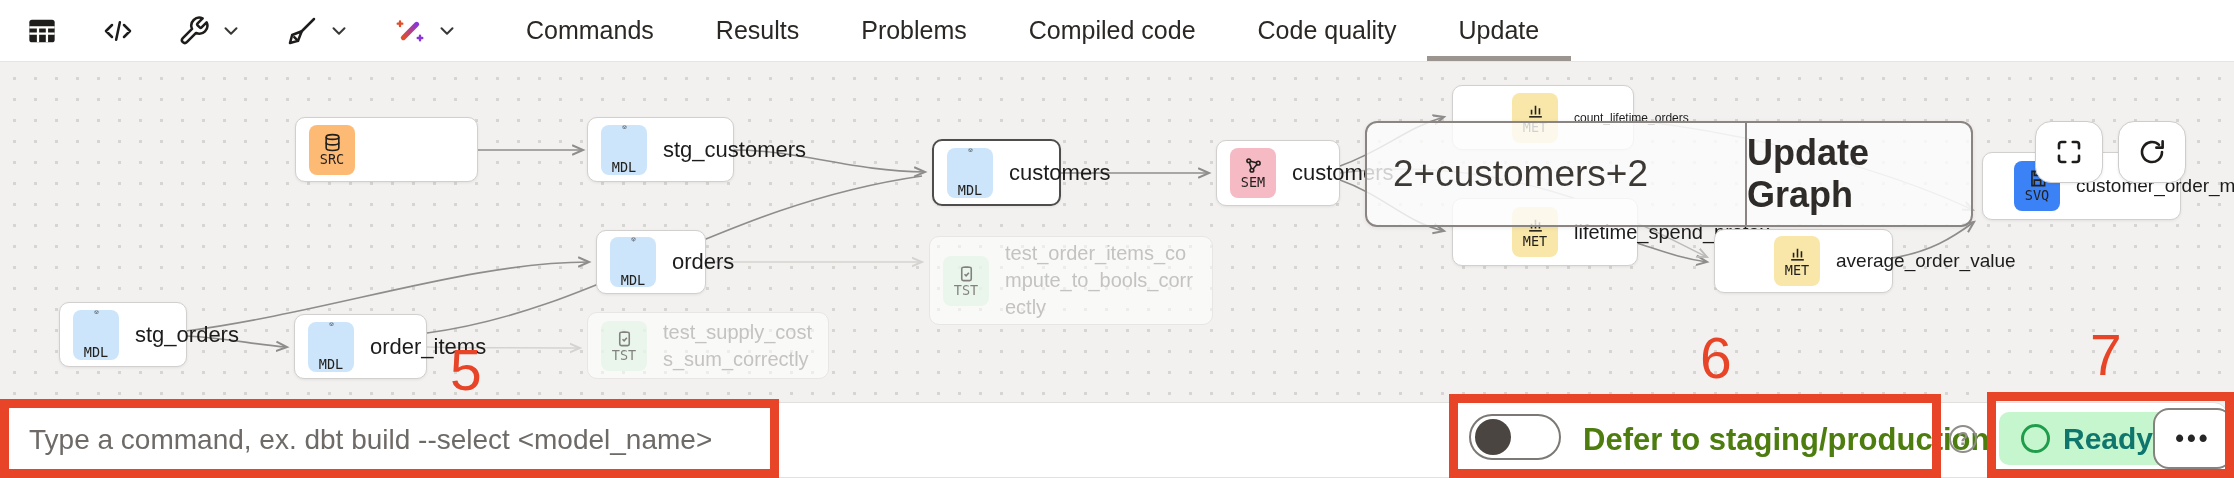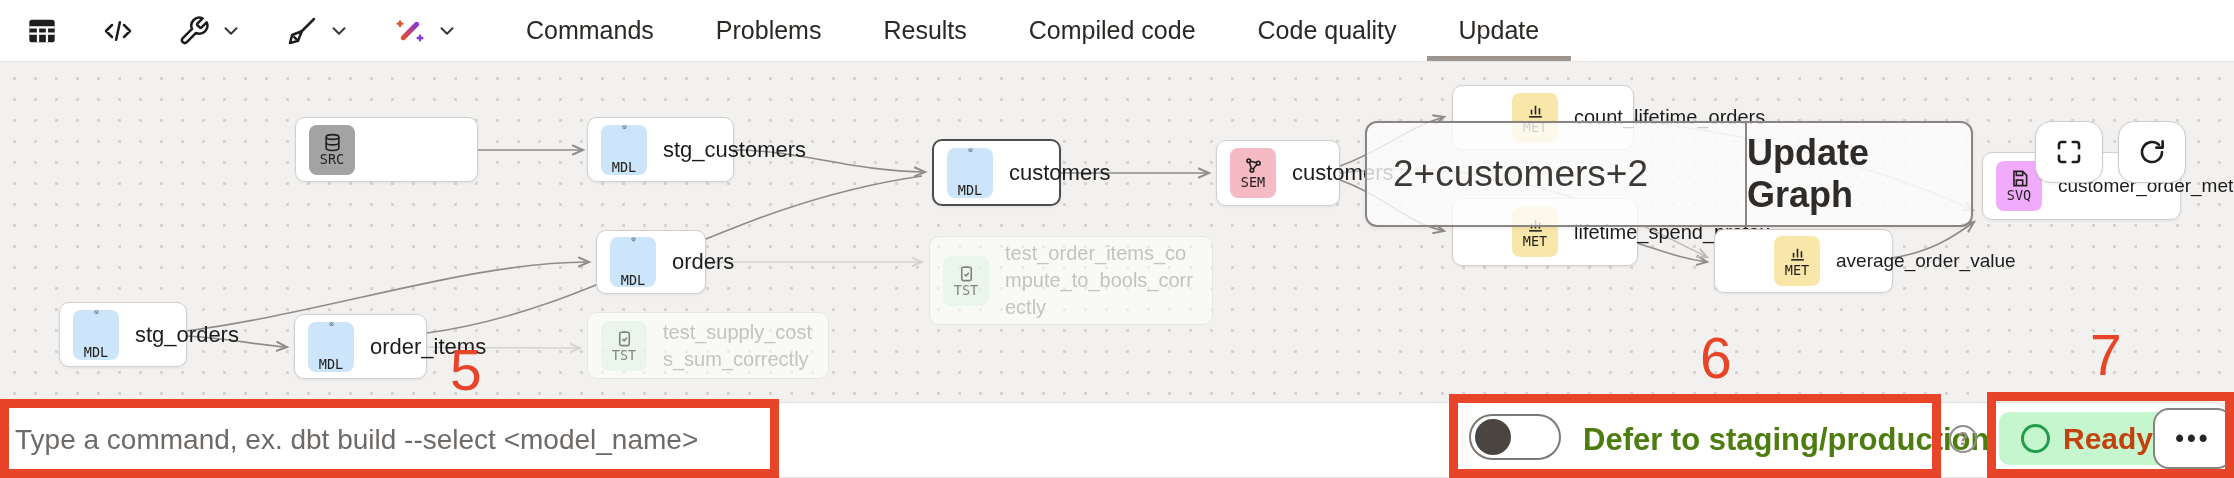--- a/index.html
+++ b/index.html
@@ -25,22 +25,22 @@
   .edges { position: absolute; left: 0; top: 0; z-index: 1; }
 
   .node { position: absolute; z-index: 2; background: #fff; border: 1.5px solid #d2d0ce; border-radius: 10px;
           box-shadow: 0 1px 3px rgba(0,0,0,.07); display: flex; align-items: center; padding-left: 13px; }
   .node.selected { border: 2.5px solid #4f4d4b; }
   .node.faded { background: rgba(255,255,255,.55); border-color: #e8e6e4; box-shadow: none; }
   .badge { width: 46px; height: 50px; border-radius: 8px; flex: 0 0 auto;
            display: flex; flex-direction: column; align-items: center; justify-content: center; gap: 1px; color: #22201d; }
   .badge svg { width: 19px; height: 19px; }
   .btxt { font-family: "DejaVu Sans Mono", monospace; font-size: 13.5px; line-height: 1; }
-  .b-src { background: #a3a3a3; } .b-mdl { background: #cde5fb; gap: 32px; } .b-sem { background: #f6bac5; }
-  .b-met { background: #f8e7a9; margin-left: 46px; } .b-tst { background: #def3e1; opacity: .55; } .b-svq { background: #f0abfc; }
+  .b-src { background: #fdba74; } .b-mdl { background: #cde5fb; gap: 32px; } .b-sem { background: #f6bac5; }
+  .b-met { background: #f8e7a9; margin-left: 46px; } .b-tst { background: #def3e1; opacity: .55; } .b-svq { background: #3b82f6; margin-left: 18px; }
   .nlabel { font-size: 22px; color: #1c1c1c; margin-left: 16px; margin-right: 14px; }
   .node.faded .nlabel { color: #c5c3c1; }
   .wrap2 { white-space: normal; word-break: break-all; line-height: 1.35; font-size: 20px; }
 
   
   .overlay { position: absolute; left: 1365px; top: 59px; width: 608px; height: 106px; z-index: 3;
              background: rgba(253,253,252,.8); border: 2.5px solid #8a8582; border-radius: 12px;
              display: flex; align-items: stretch; box-shadow: 0 1px 4px rgba(0,0,0,.08); }
   .sel-text { flex: 1; display: flex; align-items: center; padding-left: 26px; font-size: 37px; color: #3c3935; }
   .upd-btn { width: 226px; border-left: 2.5px solid #8a8582; display: flex; align-items: center; justify-content: center;
@@ -48,35 +48,35 @@
 
   
   .gctl { position: absolute; top: 59px; width: 68px; height: 62px; z-index: 4; background: #fff;
           border: 1.5px solid #cfcdcb; border-radius: 16px; display: flex; align-items: center; justify-content: center;
           box-shadow: 0 1px 3px rgba(0,0,0,.08); color: #1f1d1b; }
   .gctl svg { width: 30px; height: 30px; }
 
   
   .bottombar { position: absolute; left: 6px; top: 402px; width: 2222px; height: 76px; z-index: 5;
                background: #fff; border: 1px solid #e2e0de; border-radius: 14px 14px 0 0; }
-  .cmd-input { position: absolute; left: 8px; top: 12px; width: 900px; height: 50px; border: none; outline: none;
+  .cmd-input { position: absolute; left: 22px; top: 12px; width: 900px; height: 50px; border: none; outline: none;
                background: transparent; font-family: "Liberation Sans", sans-serif; font-size: 28px; color: #0369a1; }
   .cmd-input::placeholder { color: #6e6a67; opacity: 1; }
   .toggle { position: absolute; left: 1462px; top: 11px; width: 92px; height: 46px; border: 2px solid #7c7875;
             border-radius: 23px; background: #fff; }
   .knob { position: absolute; left: 4px; top: 3px; width: 36px; height: 36px; border-radius: 50%; background: #4a4541; }
   .defer-label { position: absolute; left: 1576px; top: 0; height: 74px; display: flex; align-items: center;
                  font-size: 31px; font-weight: 600; color: #4d7c0f; white-space: nowrap; }
   .help { position: absolute; left: 1942px; top: 22px; width: 28px; height: 28px; border: 2px solid #908d8a;
           border-radius: 50%; color: #908d8a; font-size: 18px; font-weight: 700;
           display: flex; align-items: center; justify-content: center; }
   .ready { position: absolute; left: 1992px; top: 9px; height: 53px; padding: 0 22px; background: #c6f6cd;
            border-radius: 10px; display: flex; align-items: center; gap: 13px; }
   .ready-ring { width: 29px; height: 29px; border: 3px solid #1f9d4d; border-radius: 50%; }
-  .ready-txt { font-size: 30px; font-weight: 700; color: #c2410c; }
+  .ready-txt { font-size: 30px; font-weight: 700; color: #0f766e; }
   .more { position: absolute; left: 2146px; top: 5px; width: 80px; height: 61px; background: #fff;
           border: 2px solid #86827f; border-radius: 16px; display: flex; align-items: center; justify-content: center;
           font-size: 25px; font-weight: 700; color: #262626; letter-spacing: 3px; }
 
   
   .ann-box { position: absolute; border: 9px solid #e84427; background: transparent; z-index: 10; pointer-events: none; }
   .ann-num { position: absolute; color: #e84427; font-size: 57px; font-weight: 500; z-index: 10; line-height: 1; }
 </style>
 </head>
 <body>
@@ -126,22 +126,22 @@
           <path d="M4.5 4.8v3.4M2.8 6.5h3.4" stroke="#e04e2a" stroke-width="1.8"></path>
           <path d="M19.5 15.6v3.4M17.8 17.3h3.4" stroke="#8b35d8" stroke-width="1.8"></path>
         </svg>
         <svg class="chev" viewBox="0 0 24 24" fill="none" stroke="currentColor" stroke-width="2.2" stroke-linecap="round" stroke-linejoin="round">
             <path d="M6 9l6 6 6-6"></path>
           </svg>
       </span>
     </div>
     <div class="tabs">
       <span class="tab">Commands</span>
+      <span class="tab">Results</span>
       <span class="tab">Problems</span>
-      <span class="tab">Results</span>
       <span class="tab">Compiled code</span>
       <span class="tab">Code quality</span>
       <span class="tab active">Update</span>
     </div>
   </div>
 
   <div class="graph">
 
     <svg class="edges" width="2234" height="416">
       <defs>
@@ -279,21 +279,21 @@
     </div>
 
     <div class="node" style="left:1452px;top:23px;width:182px;height:65px">
       <span class="badge b-met">
         <svg viewBox="0 0 24 24" fill="none" stroke="currentColor" stroke-width="2">
             <path d="M4 20h16"></path>
             <path d="M7 17v-6M12 17V6M17 17v-8"></path>
           </svg>
         <span class="btxt">MET</span>
       </span>
-      <span class="nlabel" style="font-size:20px">count_lifetime_orders</span>
+      <span class="nlabel" style="font-size:12px">count_lifetime_orders</span>
     </div>
 
     <div class="node" style="left:1452px;top:136px;width:186px;height:68px">
       <span class="badge b-met">
         <svg viewBox="0 0 24 24" fill="none" stroke="currentColor" stroke-width="2">
             <path d="M4 20h16"></path>
             <path d="M7 17v-6M12 17V6M17 17v-8"></path>
           </svg>
         <span class="btxt">MET</span>
       </span>

